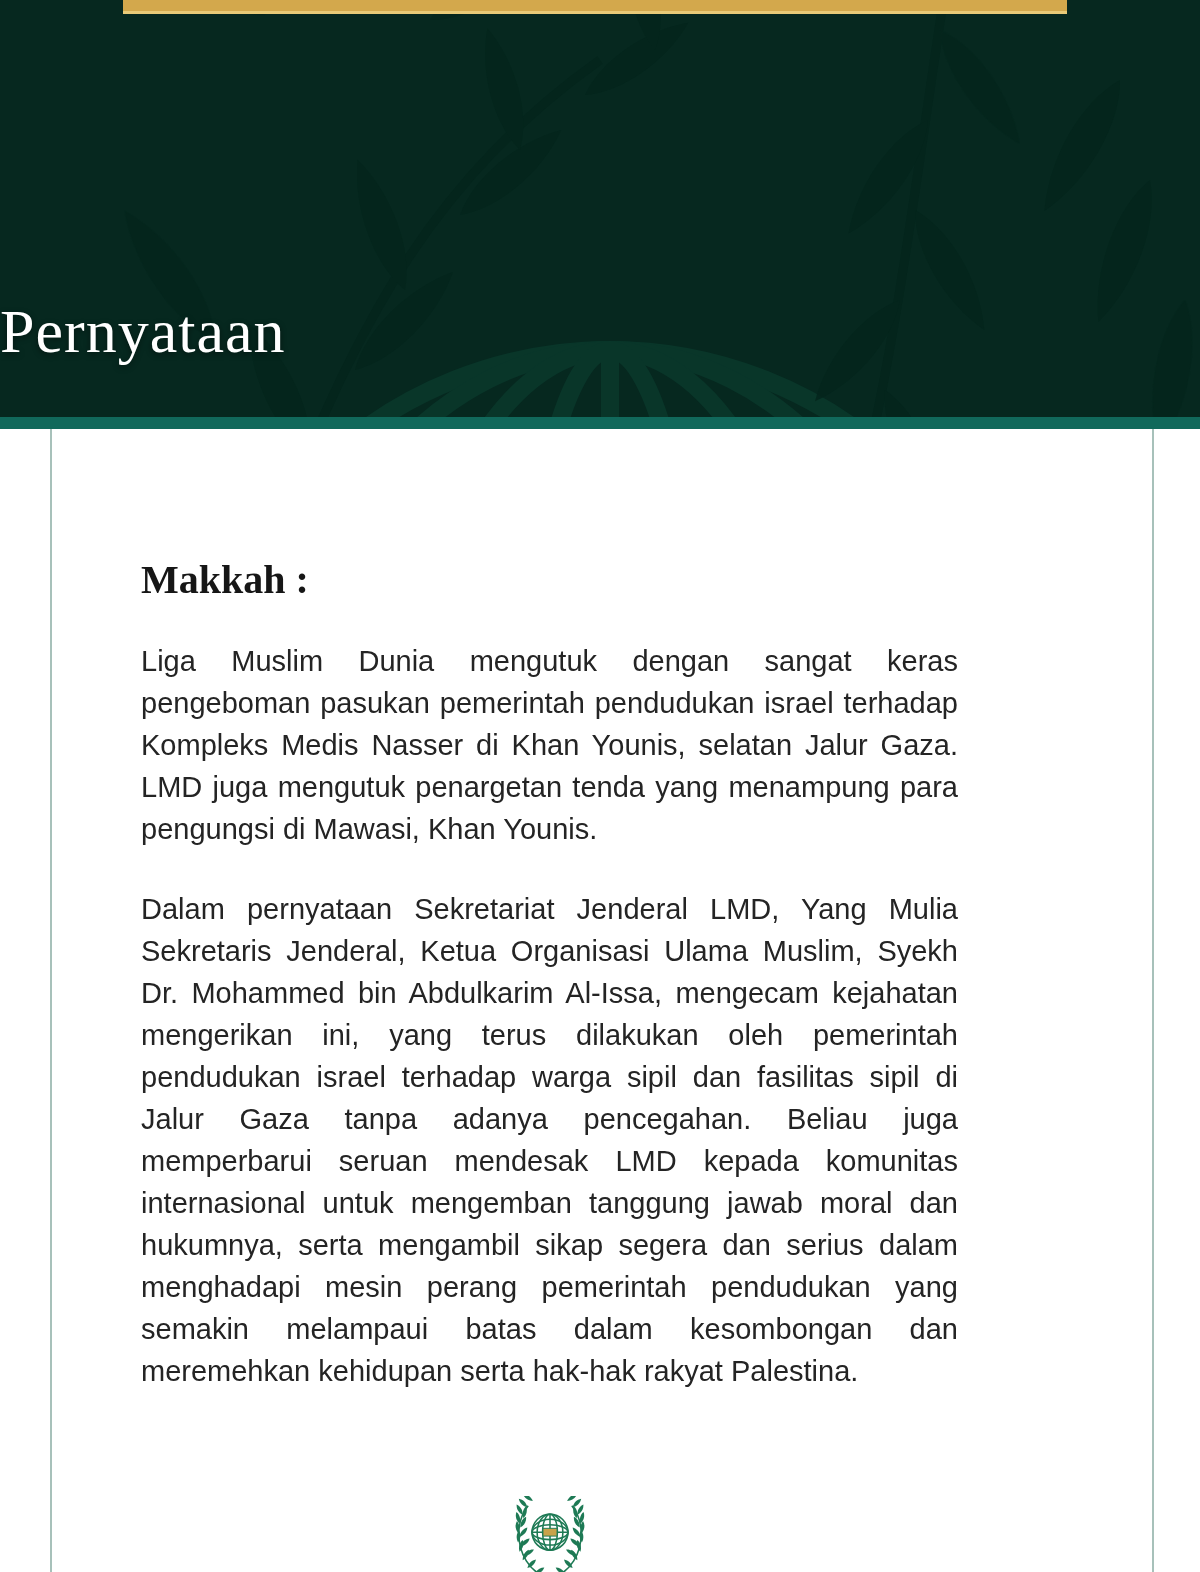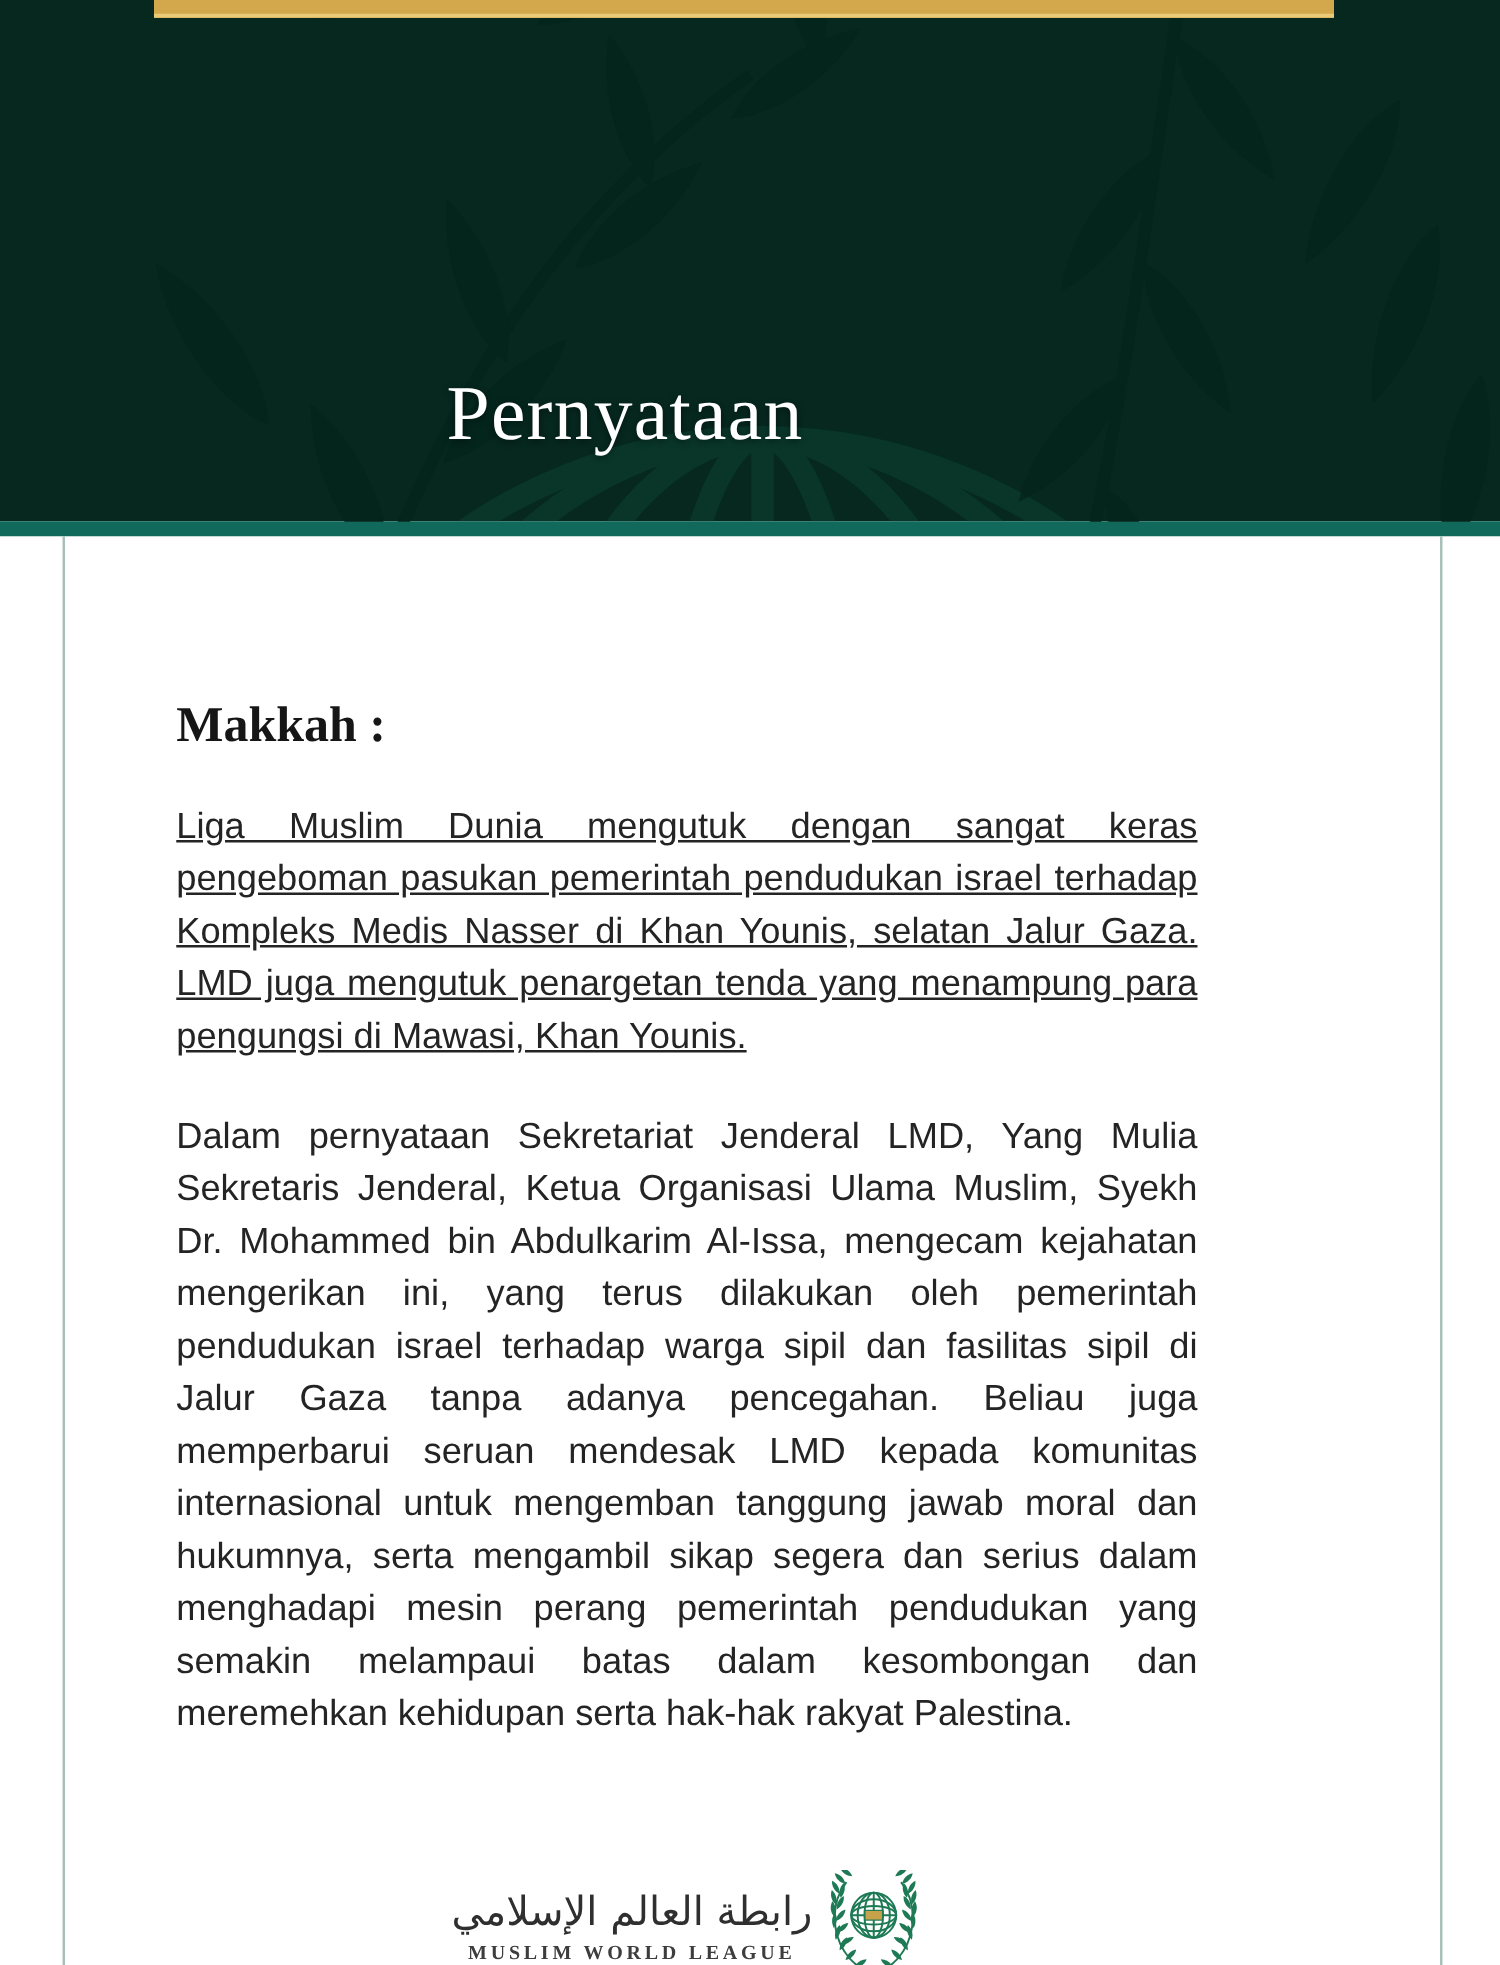--- a/index.html
+++ b/index.html
@@ -15,21 +15,21 @@
       linear-gradient(168deg,#0a3a2d 0%,#07302- 40%,#06281f 55%,#021a12 82%,#010d08 100%);
     background-color:#06281f;
   }
   .hero svg.deco{position:absolute;left:0;top:0;}
   .gold-bar{
     position:absolute;left:123px;top:0;width:944px;height:11px;
     background:#d3a84c;border-bottom:3px solid #e8ca78;
   }
   .hero-title{
     position:absolute;left:0;top:300px;width:1000px;margin:0;
-    text-align:center;font-family:"Liberation Serif",serif;font-weight:400;
+    font-family:"Liberation Serif",serif;font-weight:400;
     font-size:62px;line-height:1;color:#ffffff;letter-spacing:1px;
     text-shadow:0 2px 6px rgba(0,0,0,.45);
   }
   .teal-band{
     position:absolute;left:0;top:417px;width:1200px;height:12px;background:#11695b;
   }
   
   .rule{position:absolute;top:429px;bottom:0;width:2px;background:#a7c1ba;}
   .rule-left{left:50px;}
   .rule-right{left:1152px;}
@@ -42,21 +42,21 @@
   .dateline{
     margin:0;padding-top:131px;
     font-family:"Liberation Serif",serif;font-weight:700;
     font-size:40px;line-height:1;color:#161616;
   }
   .para{
     margin:0;color:#242424;
     font-size:29px;line-height:42px;
     text-align:justify;hyphens:none;
   }
-  .para-1{margin-top:40px;text-decoration:underline;}
+  .para-1{margin-top:40px;}
   .para-2{margin-top:38px;}
   
   .logo-row{
     margin-top:104px;
     display:flex;justify-content:center;align-items:center;gap:10px;
   }
   .logo-text{display:flex;flex-direction:column;align-items:center;}
   .arabic{
     font-family:"DejaVu Sans",sans-serif;color:#2f2f2f;
     font-size:32px;line-height:1.35;white-space:nowrap;
@@ -124,24 +124,20 @@
 
   <main class="content">
     <div class="content-inner">
       <h2 class="dateline">Makkah :</h2>
 
       <p class="para para-1">Liga Muslim Dunia mengutuk dengan sangat keras pengeboman pasukan pemerintah pendudukan israel terhadap Kompleks Medis Nasser di Khan Younis, selatan Jalur Gaza. LMD juga mengutuk penargetan tenda yang menampung para pengungsi di Mawasi, Khan Younis.</p>
 
       <p class="para para-2">Dalam pernyataan Sekretariat Jenderal LMD, Yang Mulia Sekretaris Jenderal, Ketua Organisasi Ulama Muslim, Syekh Dr. Mohammed bin Abdulkarim Al-Issa, mengecam kejahatan mengerikan ini, yang terus dilakukan oleh pemerintah pendudukan israel terhadap warga sipil dan fasilitas sipil di Jalur Gaza tanpa adanya pencegahan. Beliau juga memperbarui seruan mendesak LMD kepada komunitas internasional untuk mengemban tanggung jawab moral dan hukumnya, serta mengambil sikap segera dan serius dalam menghadapi mesin perang pemerintah pendudukan yang semakin melampaui batas dalam kesombongan dan meremehkan kehidupan serta hak-hak rakyat Palestina.</p>
 
       <div class="logo-row">
-        <div class="logo-text">
-          <div class="arabic" dir="rtl">رابطة العالم الإسلامي</div>
-          <div class="wordmark">MUSLIM WORLD LEAGUE</div>
-        </div>
 
         <svg class="emblem" width="78" height="88" viewBox="0 0 100 112" aria-hidden="true">
           <defs>
             <path id="wleaf" d="M0,0 C 3.2,-5 3.2,-11 0,-15.5 C -3.2,-11 -3.2,-5 0,0 Z"></path>
             <g id="halfwreath" fill="#1e7a55">
               <path d="M 45,104 C 24,96 10,74 10,48 C 10,34 14,22 22,12" stroke="#1e7a55" stroke-width="2" fill="none"></path>
               <use href="#wleaf" transform="translate(40,106) rotate(70)"></use>
               <use href="#wleaf" transform="translate(30,100) rotate(55)"></use>
               <use href="#wleaf" transform="translate(21,92) rotate(45)"></use>
               <use href="#wleaf" transform="translate(15,82) rotate(30)"></use>

